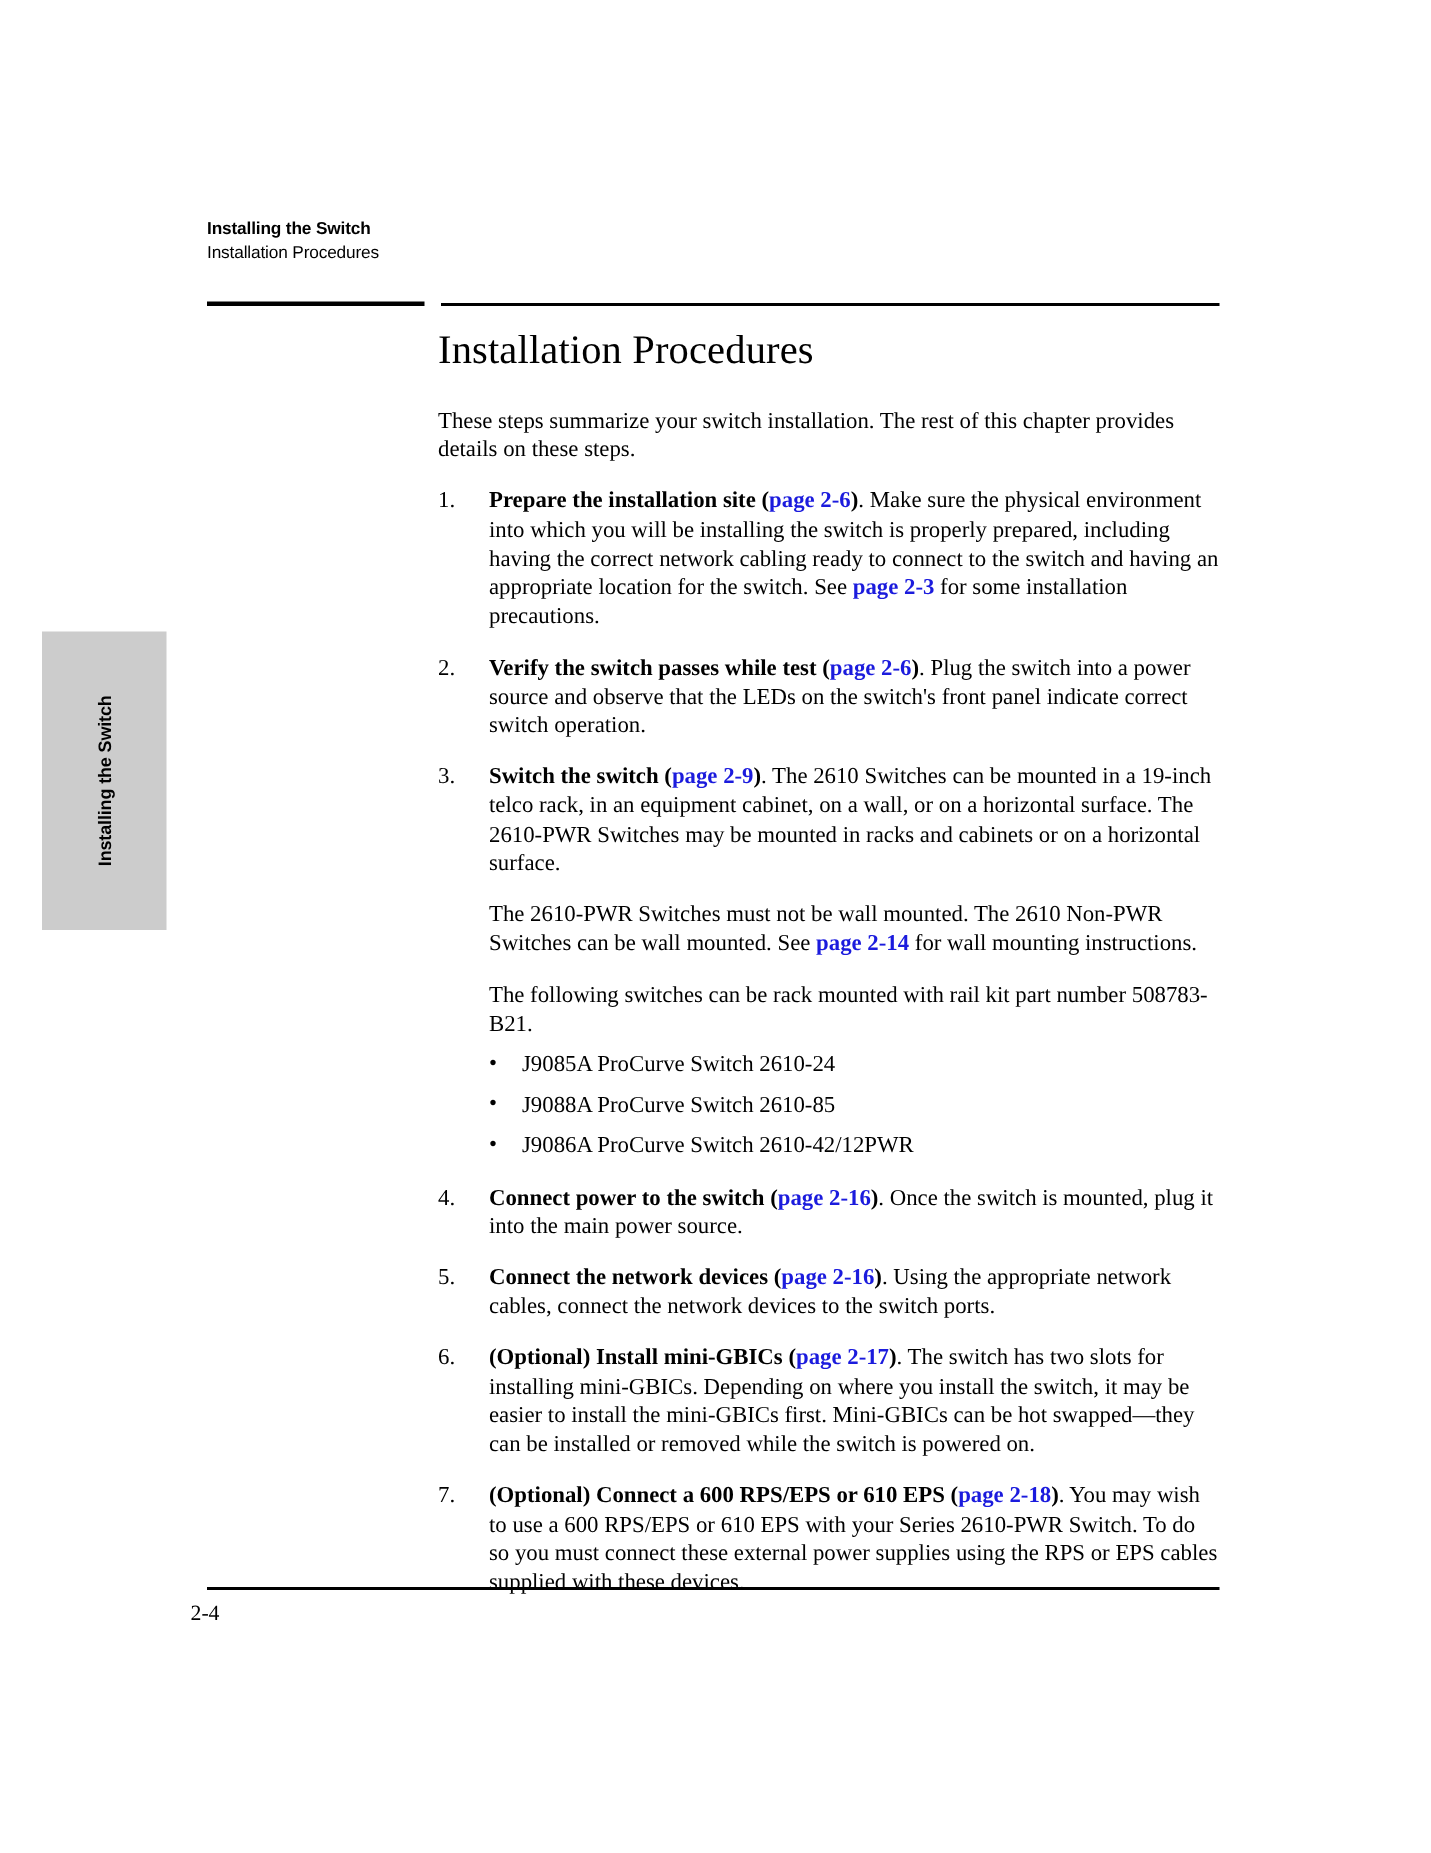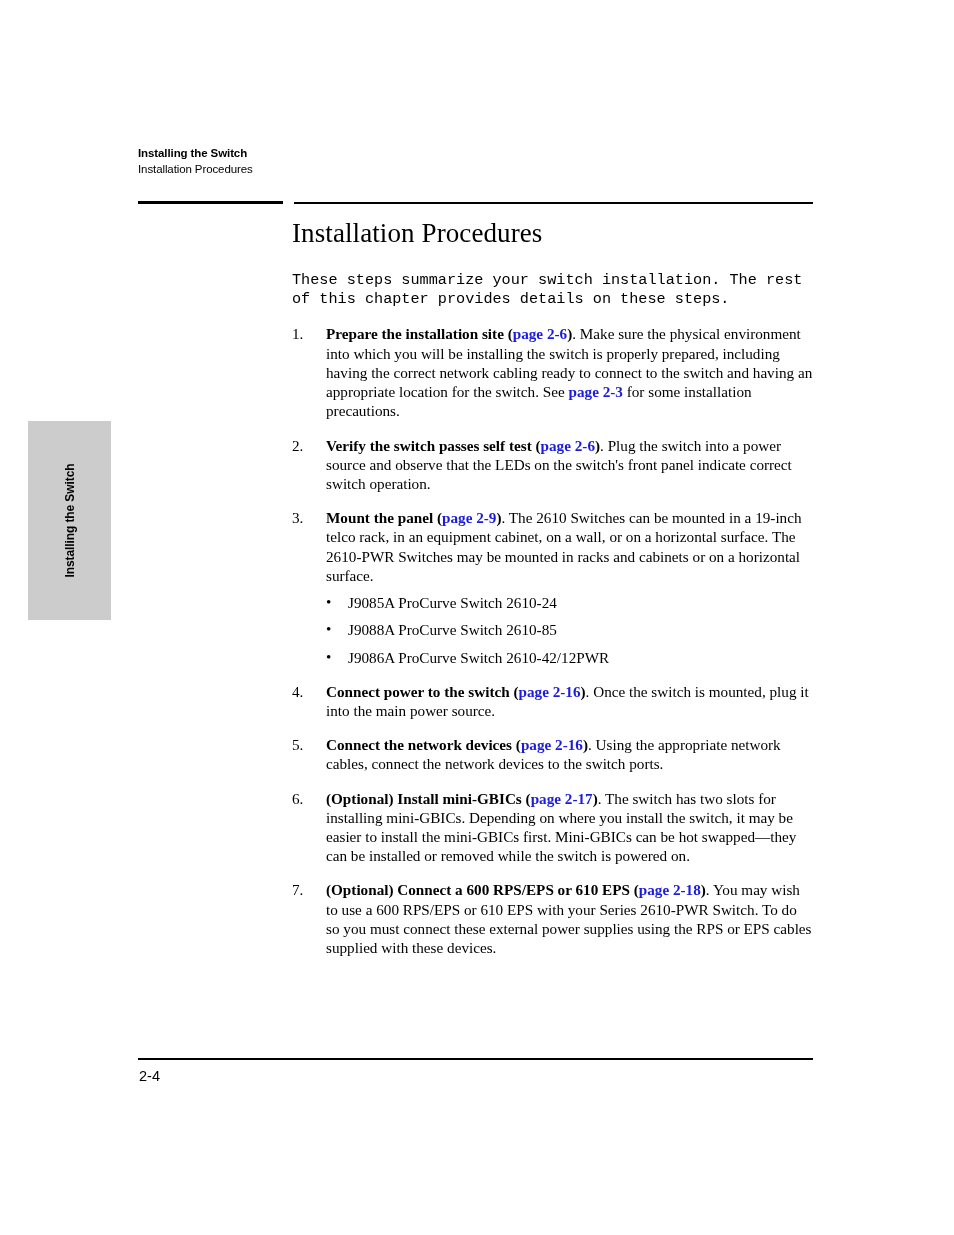--- a/index.html
+++ b/index.html
@@ -109,21 +109,20 @@
     line-height: 1.0;
     color: #000;
   }
 
   p.intro {
     margin: 0;
     padding-top: 24px;
     font-size: 15.2px;
     line-height: 1.265;
     text-align: left;
-    font-family: Liberation Mono, monospace;
   }
 
   ol.steps {
     margin: 0;
     padding: 0;
     list-style: none;
   }
 
   li.step {
     position: relative;
@@ -185,23 +184,23 @@
   .rule-footer {
     position: absolute;
     left: 138px;
     top: 1058px;
     width: 675px;
     height: 1.5px;
     background: #000;
   }
   .pagenum {
     position: absolute;
-    left: 139px;
+    left: 127px;
     top: 1068px;
-    font-family: Liberation Sans, sans-serif;
+    font-family: Liberation Serif, serif;
     font-size: 14.5px;
     color: #000;
   }
 </style>
 </head>
 <body>
 
 <div class="page">
 
   <div class="hdr">
@@ -222,29 +221,31 @@
 
     <p class="intro">These steps summarize your switch installation. The rest of this chapter provides details on these steps.</p>
 
     <ol class="steps">
 
       <li class="step">
         <span class="num">1.</span><span class="lead">Prepare the installation site</span><span class="paren"> (</span><span class="xref">page 2-6</span><span class="paren">)</span><span>. Make sure the physical environment into which you will be installing the switch is properly prepared, including having the correct network cabling ready to connect to the switch and having an appropriate location for the switch. See </span><span class="xref">page 2-3</span><span> for some installation precautions.</span>
       </li>
 
       <li class="step">
-        <span class="num">2.</span><span class="lead">Verify the switch passes self test</span><span class="paren"> (</span><span class="xref">page 2-6</span><span class="paren">)</span><span>. Plug the switch into a power source and observe that the LEDs on the switch's front panel indicate correct switch operation.</span>
-      </li>
-
-      <li class="step">
-        <span class="num">3.</span><span class="lead">Mount the panel</span><span class="paren"> (</span><span class="xref">page 2-9</span><span class="paren">)</span><span>. The 2610 Switches can be mounted in a 19-inch telco rack, in an equipment cabinet, on a wall, or on a horizontal surface. The 2610-PWR Switches may be mounted in racks and cabinets or on a horizontal surface.</span>
+        <span class="num">2.</span><span class="lead">Verify the switch passes while test</span><span class="paren"> (</span><span class="xref">page 2-6</span><span class="paren">)</span><span>. Plug the switch into a power source and observe that the LEDs on the switch's front panel indicate correct switch operation.</span>
+      </li>
+
+      <li class="step">
+        <span class="num">3.</span><span class="lead">Switch the switch</span><span class="paren"> (</span><span class="xref">page 2-9</span><span class="paren">)</span><span>. The 2610 Switches can be mounted in a 19-inch telco rack, in an equipment cabinet, on a wall, or on a horizontal surface. The 2610-PWR Switches may be mounted in racks and cabinets or on a horizontal surface.</span>
       </li>
     </ol>
 
-
+    <p class="sub"><span>The 2610-PWR Switches must not be wall mounted. The 2610 Non-PWR Switches can be wall mounted. See </span><span class="xref">page 2-14</span><span> for wall mounting instructions.</span></p>
+
+    <p class="sub">The following switches can be rack mounted with rail kit part number 508783-B21.</p>
 
     <ul class="bullets">
       <li><span class="dot">•</span><span>J9085A ProCurve Switch 2610-24</span></li>
       <li><span class="dot">•</span><span>J9088A ProCurve Switch 2610-85</span></li>
       <li><span class="dot">•</span><span>J9086A ProCurve Switch 2610-42/12PWR</span></li>
     </ul>
 
     <ol class="steps">
 
       <li class="step">

